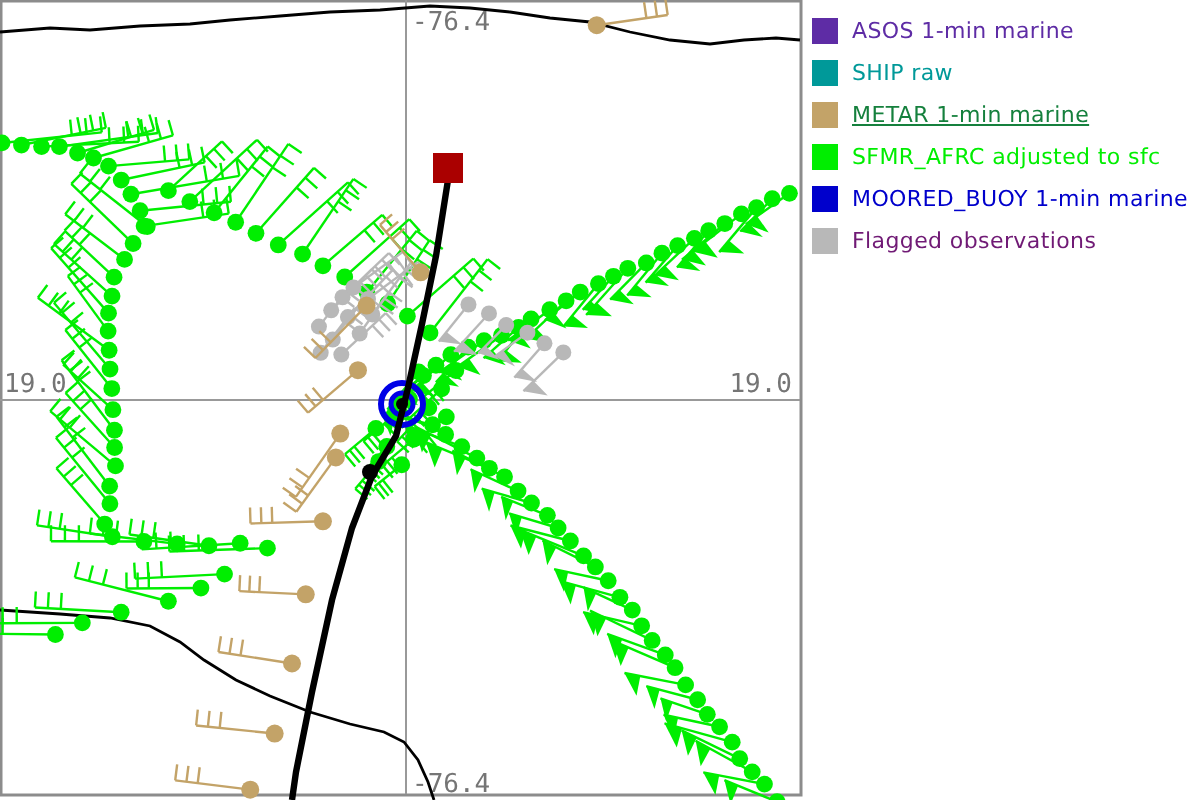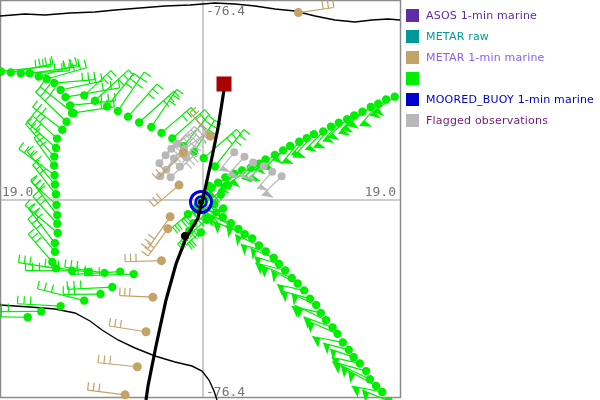--- a/index.html
+++ b/index.html
@@ -674,28 +674,29 @@
         <rect x="216.5" y="76.5" width="15" height="15" fill="#AA0000"></rect>
       </svg>
   </div>
   <div id="legend">
       <div class="legend-row">
         <span class="legend-swatch" style="background: rgb(94, 44, 165);"></span>
         <span class="legend-label" style="color: rgb(94, 44, 165);">ASOS 1-min marine</span>
       </div>
       <div class="legend-row">
         <span class="legend-swatch" style="background: rgb(0, 153, 153);"></span>
-        <span class="legend-label" style="color: rgb(0, 153, 153);">METAR raw</span>
+        <span class="legend-label" style="color: rgb(0, 153, 153);">SHIP raw</span>
       </div>
       <div class="legend-row">
         <span class="legend-swatch" style="background: rgb(195, 163, 104);"></span>
-        <span class="legend-label" style="color: #8b5cf6;">METAR 1-min marine</span>
+        <span class="legend-label" style="color: #15803d; text-decoration: underline;">METAR 1-min marine</span>
       </div>
       <div class="legend-row">
         <span class="legend-swatch" style="background: rgb(0, 238, 0);"></span>
+        <span class="legend-label" style="color: rgb(0, 238, 0);">SFMR_AFRC adjusted to sfc</span>
       </div>
       <div class="legend-row">
         <span class="legend-swatch" style="background: rgb(0, 0, 204);"></span>
         <span class="legend-label" style="color: rgb(0, 0, 204);">MOORED_BUOY 1-min marine</span>
       </div>
       <div class="legend-row">
         <span class="legend-swatch" style="background: rgb(184, 184, 184);"></span>
         <span class="legend-label" style="color: #701a75;">Flagged observations</span>
       </div>
     </div>

